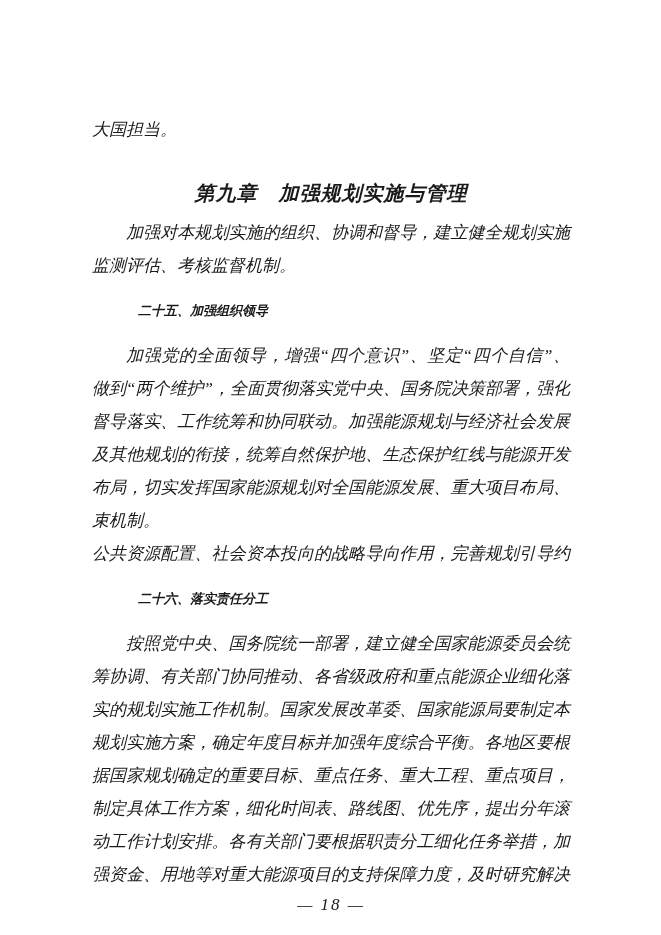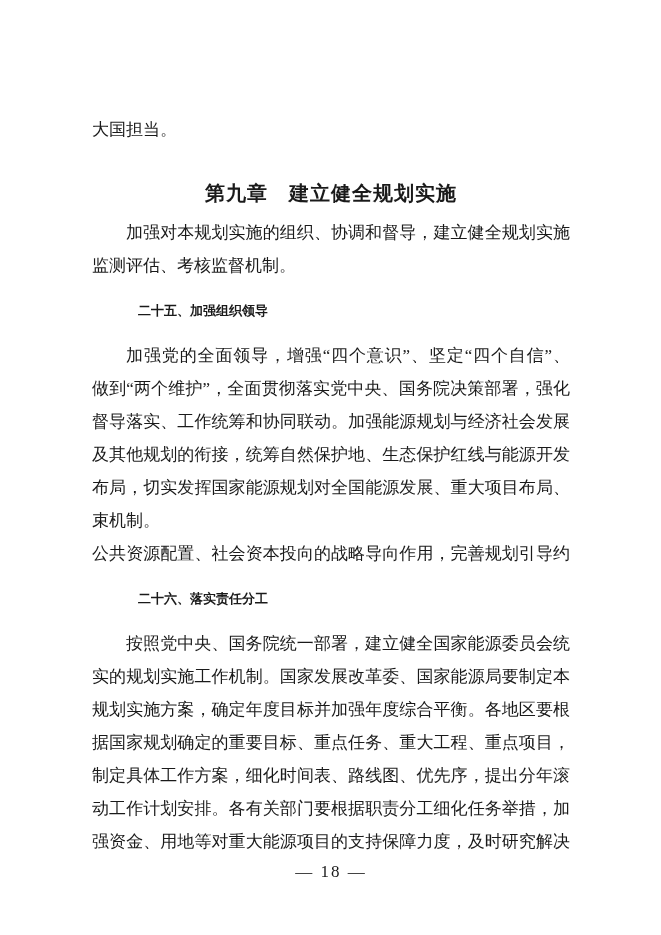--- a/index.html
+++ b/index.html
@@ -11,20 +11,21 @@
     position: relative;
     width: 661px;
     height: 935px;
     background: #ffffff;
     color: #1a1a1a;
     overflow: hidden;
     box-sizing: border-box;
   }
   .content {
     padding: 113px 91px 0 92px;
+    font-style: italic;
   }
   .line {
     font-family: "Liberation Serif", "DejaVu Serif", serif;
     font-size: 17px;
     line-height: 33px;
     text-align: justify;
     text-align-last: justify;
     text-justify: inter-character;
     white-space: normal;
   }
@@ -64,21 +65,21 @@
   }
 </style>
 </head>
 <body>
 
 <div class="page">
   <div class="content">
 
     <div class="line partial">大国担当。</div>
 
-    <h1 class="chapter">第九章　建立健全规划实施</h1>
+    <h1 class="chapter">第九章　加强规划实施与管理</h1>
 
     <div class="para">
       <div class="line indent">加强对本规划实施的组织、协调和督导，建立健全规划实施</div>
       <div class="line partial">监测评估、考核监督机制。</div>
     </div>
 
     <h2 class="section">二十五、加强组织领导</h2>
 
     <div class="para">
       <div class="line indent">加强党的全面领导，增强“四个意识”、坚定“四个自信”、</div>
@@ -87,20 +88,21 @@
       <div class="line">及其他规划的衔接，统筹自然保护地、生态保护红线与能源开发</div>
       <div class="line">布局，切实发挥国家能源规划对全国能源发展、重大项目布局、</div>
       <div class="line partial">束机制。</div>
       <div class="line">公共资源配置、社会资本投向的战略导向作用，完善规划引导约</div>
     </div>
 
     <h2 class="section">二十六、落实责任分工</h2>
 
     <div class="para">
       <div class="line indent">按照党中央、国务院统一部署，建立健全国家能源委员会统</div>
+      <div class="line">筹协调、有关部门协同推动、各省级政府和重点能源企业细化落</div>
       <div class="line">实的规划实施工作机制。国家发展改革委、国家能源局要制定本</div>
       <div class="line">规划实施方案，确定年度目标并加强年度综合平衡。各地区要根</div>
       <div class="line">据国家规划确定的重要目标、重点任务、重大工程、重点项目，</div>
       <div class="line">制定具体工作方案，细化时间表、路线图、优先序，提出分年滚</div>
       <div class="line">动工作计划安排。各有关部门要根据职责分工细化任务举措，加</div>
       <div class="line">强资金、用地等对重大能源项目的支持保障力度，及时研究解决</div>
     </div>
 
     <div class="page-number">— 18 —</div>
 

